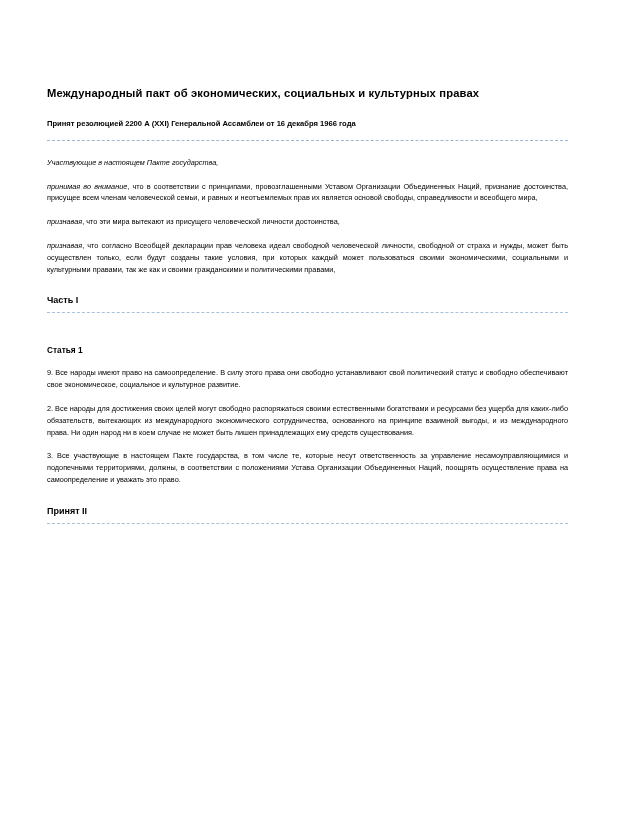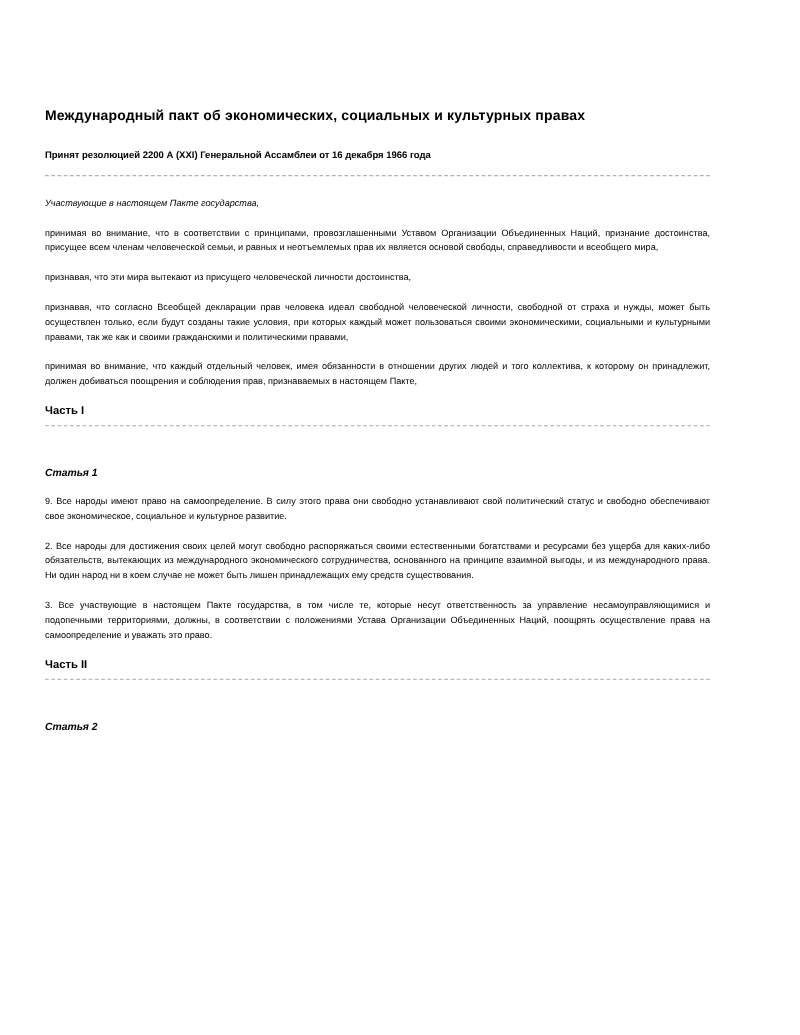--- a/index.html
+++ b/index.html
@@ -11,21 +11,21 @@
     width: 640px;
     height: 828px;
     font-family: "Liberation Sans", sans-serif;
     color: #000000;
     overflow: hidden;
   }
   .page {
     box-sizing: border-box;
     width: 640px;
     height: 828px;
-    padding: 86px 72px 0 36px;
+    padding: 86px 72px 0 47px;
     background: #ffffff;
   }
   .doc-title {
     font-size: 11.2px;
     font-weight: bold;
     line-height: 1.35;
     margin: 0 0 18px 0;
     letter-spacing: 0.15px;
   }
   .doc-subtitle {
@@ -46,31 +46,31 @@
   p.para {
     font-size: 7.3px;
     line-height: 1.62;
     text-align: justify;
     margin: 0 0 12px 0;
   }
   p.para.italic {
     font-style: italic;
   }
   p.para .lead-italic {
+    font-style: italic;
   }
   .section-head {
     font-size: 9px;
     font-weight: bold;
-    margin: 4px 0 7px 0;
+    margin: 20px 0 7px 0;
   }
   .article-head {
     font-size: 8.3px;
     font-weight: bold;
     margin: 32px 0 12px 0;
-    font-style: italic;
   }
 </style>
 </head>
 <body>
 
 <div class="page">
 
   <h1 class="doc-title">Международный пакт об экономических, социальных и культурных правах</h1>
 
   <div class="doc-subtitle">Принят резолюцией 2200 А (XXI) Генеральной Ассамблеи от 16 декабря 1966 года</div>
@@ -85,32 +85,28 @@
 
   <p class="para">
     <span class="lead-italic">признавая</span><span>, что эти мира вытекают из присущего человеческой личности достоинства,</span>
   </p>
 
   <p class="para">
     <span class="lead-italic">признавая</span><span>, что согласно Всеобщей декларации прав человека идеал свободной человеческой личности, свободной от страха и нужды, может быть осуществлен только, если будут созданы такие условия, при которых каждый может пользоваться своими экономическими, социальными и культурными правами, так же как и своими гражданскими и политическими правами,</span>
   </p>
 
 
-  <p class="para">
-    <span class="lead-italic">принимая во внимание</span><span>, что каждый отдельный человек, имея обязанности в отношении других людей и того коллектива, к которому он принадлежит, должен добиваться поощрения и соблюдения прав, признаваемых в настоящем Пакте,</span>
-  </p>
 
 
   <div class="section-head">Часть I</div>
   <hr class="rule thin">
 
   <div class="article-head">Статья 1</div>
 
   <p class="para">9. Все народы имеют право на самоопределение. В силу этого права они свободно устанавливают свой политический статус и свободно обеспечивают свое экономическое, социальное и культурное развитие.</p>
   <p class="para">2. Все народы для достижения своих целей могут свободно распоряжаться своими естественными богатствами и ресурсами без ущерба для каких-либо обязательств, вытекающих из международного экономического сотрудничества, основанного на принципе взаимной выгоды, и из международного права. Ни один народ ни в коем случае не может быть лишен принадлежащих ему средств существования.</p>
   <p class="para">3. Все участвующие в настоящем Пакте государства, в том числе те, которые несут ответственность за управление несамоуправляющимися и подопечными территориями, должны, в соответствии с положениями Устава Организации Объединенных Наций, поощрять осуществление права на самоопределение и уважать это право.</p>
 
-  <div class="section-head">Часть II</div>
+  <div class="section-head">Принят II</div>
   <hr class="rule thin">
 
-  <div class="article-head">Статья 2</div>
 
 </div>
 
 </body></html>

